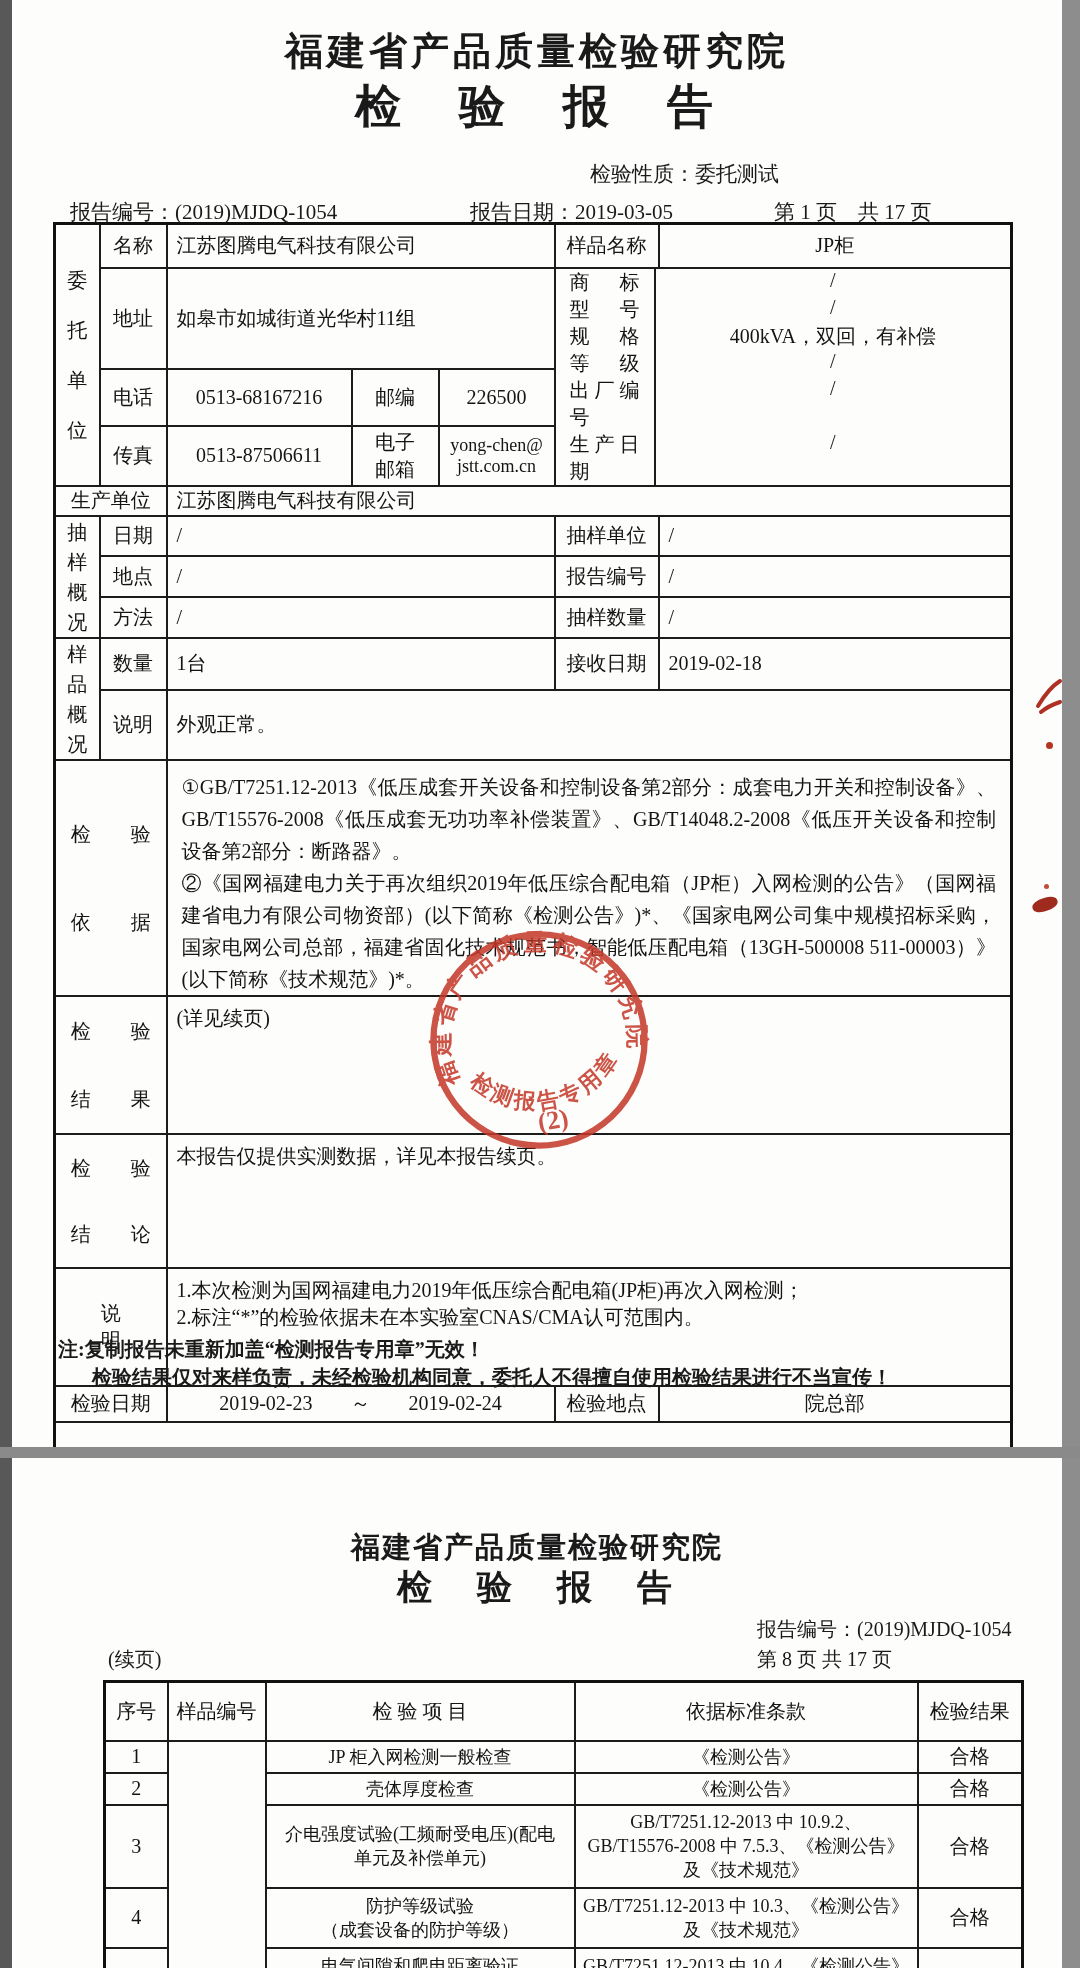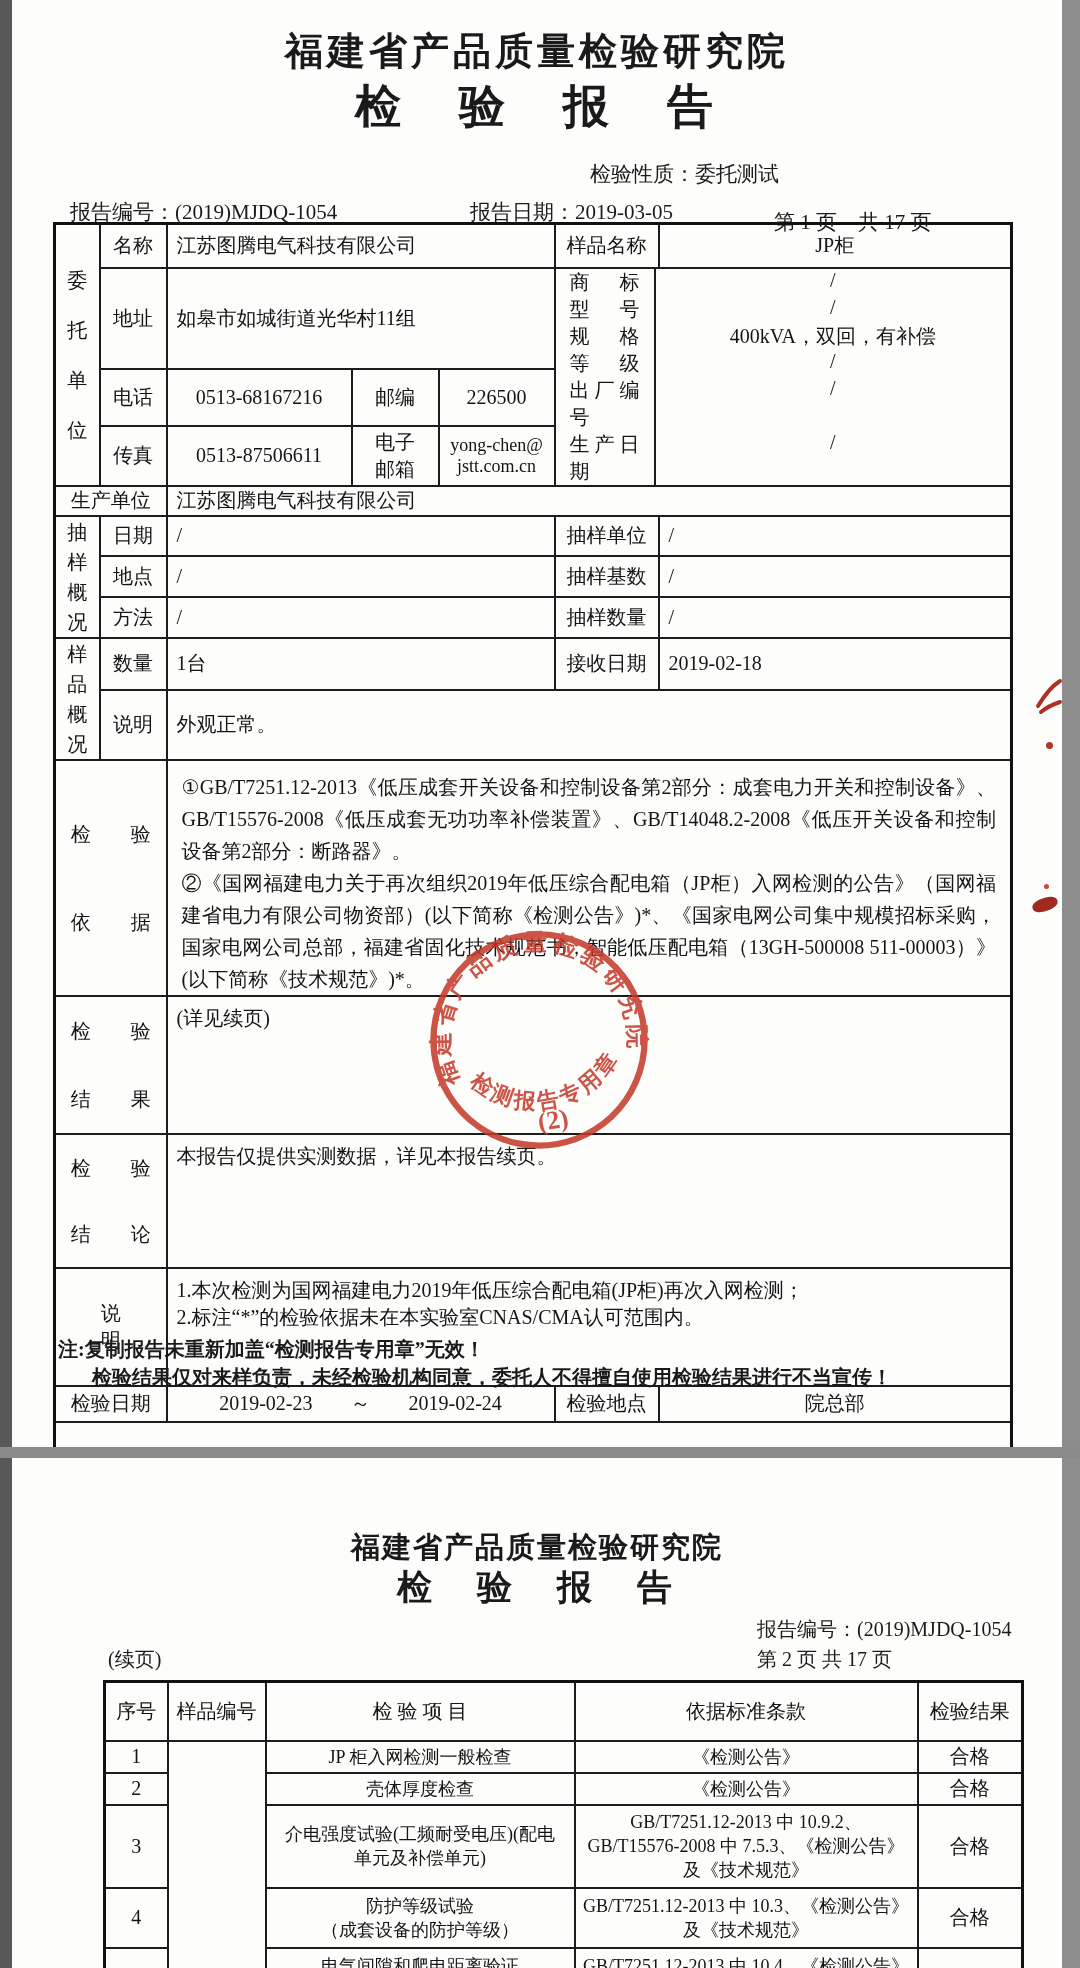--- a/index.html
+++ b/index.html
@@ -56,21 +56,21 @@
 
   <div class="page" style="top:0;height:1447px;">
 
     <div class="abs t1-title" style="top:26px;font-size:38px;">福建省产品质量检验研究院</div>
     <div class="abs t1-title" style="top:76px;font-size:46px;letter-spacing:6px;">检　验　报　告</div>
 
     <div class="abs meta" style="left:578px;top:160px;"><span>检验性质：</span><span>委托测试</span></div>
 
     <div class="abs meta" style="left:58px;top:198px;"><span>报告编号：</span><span>(2019)MJDQ-1054</span></div>
     <div class="abs meta" style="left:458px;top:198px;"><span>报告日期：</span><span>2019-03-05</span></div>
-    <div class="abs meta" style="left:762px;top:208px;">第 1 页　共 17 页</div>
+    <div class="abs meta" style="left:762px;top:198px;">第 1 页　共 17 页</div>
 
     <table class="doc abs" style="left:41px;top:222px;width:957px;">
       <colgroup>
           <col style="width:45px">
           <col style="width:67px">
           <col style="width:185px">
           <col style="width:87px">
           <col style="width:116px">
           <col style="width:104px">
           <col style="width:353px">
@@ -152,21 +152,21 @@
         <td rowspan="3" class="gl2">抽样
 概况</td>
         <td>日期</td>
         <td colspan="3" class="tl">/</td>
         <td>抽样单位</td>
         <td class="tl">/</td>
       </tr>
       <tr style="height:36px">
         <td>地点</td>
         <td colspan="3" class="tl">/</td>
-        <td>抽样基数</td>
+        <td>报告编号</td>
         <td class="tl">/</td>
       </tr>
       <tr style="height:36px">
         <td>方法</td>
         <td colspan="3" class="tl">/</td>
         <td>抽样数量</td>
         <td class="tl">/</td>
       </tr>
       <tr style="height:36px">
         <td rowspan="2" class="gl2">样品
@@ -250,21 +250,21 @@
     <div class="abs foot" style="left:46px;top:1336px;">注:复制报告未重新加盖“检测报告专用章”无效！</div>
   </div>
 
   <div class="gap" style="top:1447px;"></div>
 
   <div class="page" style="top:1458px;height:510px;">
     <div class="abs t1-title" style="top:70px;font-size:29px;letter-spacing:2px;">福建省产品质量检验研究院</div>
     <div class="abs t1-title" style="top:106px;font-size:35px;letter-spacing:5px;">检　验　报　告</div>
     <div class="abs p2meta" style="left:745px;top:158px;"><span>报告编号：</span><span>(2019)MJDQ-1054</span></div>
     <div class="abs p2meta" style="left:96px;top:188px;">(续页)</div>
-    <div class="abs p2meta" style="left:745px;top:188px;">第 2 页 共 17 页</div>
+    <div class="abs p2meta" style="left:745px;top:188px;">第 8 页 共 17 页</div>
 
     <table class="doc abs" style="left:91px;top:222px;width:918px;">
       <colgroup>
           <col style="width:63px">
           <col style="width:98px">
           <col style="width:309px">
           <col style="width:343px">
           <col style="width:105px">
         </colgroup>
       <tbody>

